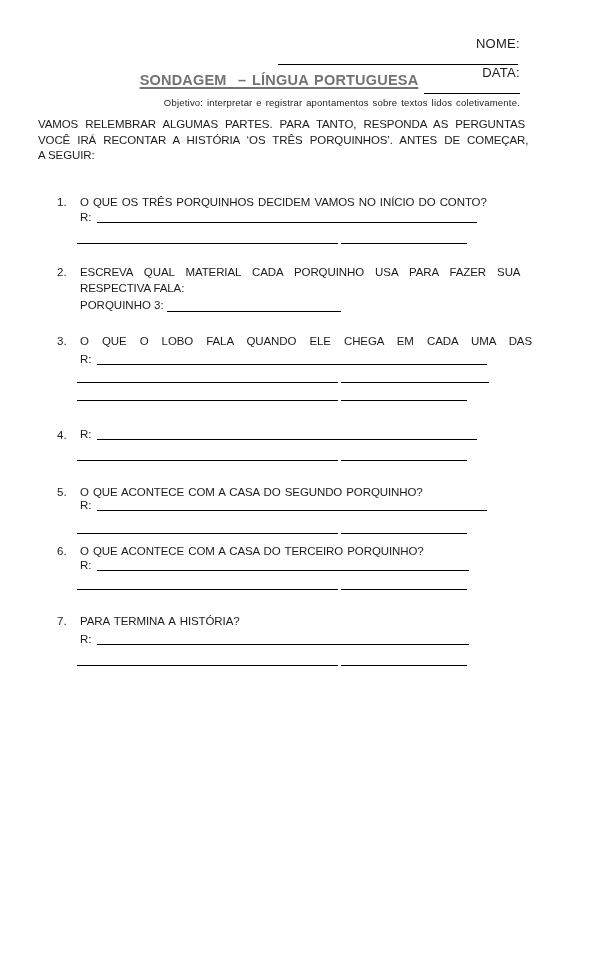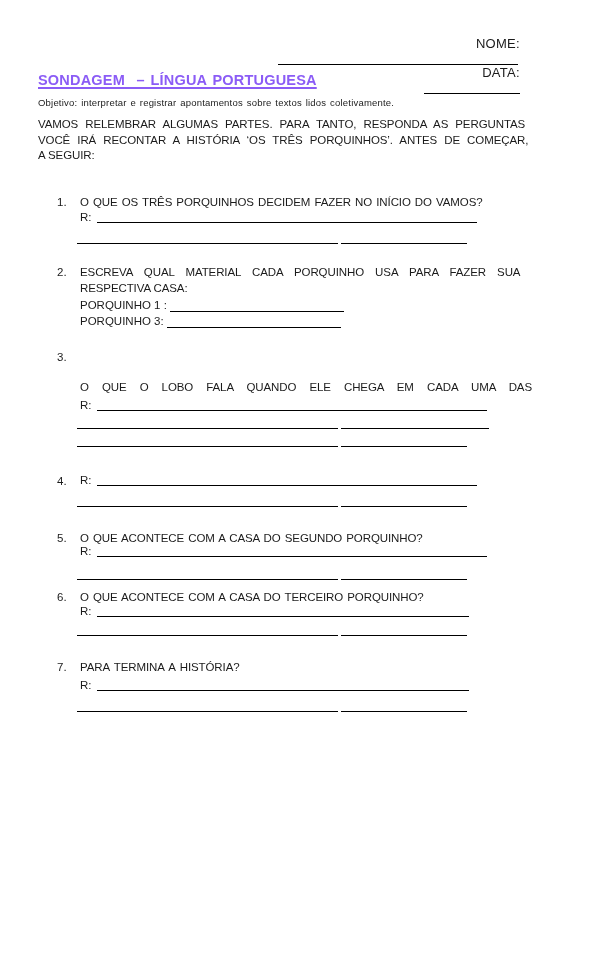--- a/index.html
+++ b/index.html
@@ -23,42 +23,44 @@
     height: 16px;
     flex-direction: column;
   }
   .hlabel { flex: none; white-space: pre; }
   .hline  { border-bottom: 1.3px solid #000; height: 14px; }
   .name-line { flex: none; width: 240px; margin-right: 2px; }
   .date-line { flex: none; width: 96px; }
   
   .title {
     margin-top: 20px;
+    text-align: center;
     font-size: 14.5px; font-weight: bold;
-    color: #8b5cf6;
+    color: #737373;
     text-decoration: underline;
     text-decoration-thickness: 1.5px;
     text-underline-offset: 2px;
     letter-spacing: 0.2px; word-spacing: 1.5px;
     white-space: pre;
   }
   
   .objective {
     margin-top: 8px;
     font-size: 9.5px; letter-spacing: 0.2px; word-spacing: 1px;
     line-height: 13px;
     white-space: nowrap;
+    text-align: right;
   }
   
   .intro { margin-top: 8px; font-size: 11.5px; }
   .intro .pline { line-height: 15.5px; white-space: nowrap; letter-spacing: -0.1px; }
   .ws4  { word-spacing: 4px; }
   .ws1  { word-spacing: 1px; }
   .ws8  { word-spacing: 8px; }
-  .ws10 { word-spacing: 10px; margin-top: 30px; }
+  .ws10 { word-spacing: 10px; }
   
   .questions { margin-top: 30px; font-size: 11.5px; }
   .q { display: flex; }
   .qnum  { flex: none; width: 42px; padding-left: 19px; line-height: 16px; }
   .qbody { flex: 1; min-width: 0; }
   .qline { line-height: 16px; white-space: nowrap; letter-spacing: -0.1px; }
   .rrow  { display: flex; align-items: flex-end; }
   .rlabel { flex: none; line-height: 12px; }
   .rline {
     flex: none; width: 380px; margin-left: 5px;
@@ -95,41 +97,37 @@
     <div class="pline ws4">VAMOS RELEMBRAR ALGUMAS PARTES. PARA TANTO, RESPONDA AS PERGUNTAS</div>
     <div class="pline ws4">VOCÊ IRÁ RECONTAR A HISTÓRIA ‘OS TRÊS PORQUINHOS’. ANTES DE COMEÇAR,</div>
     <div class="pline">A SEGUIR:</div>
   </div>
 
   <div class="questions">
 
     <div class="q" style="margin-bottom:20px;">
       <div class="qnum">1.</div>
       <div class="qbody">
-        <div class="qline ws1">O QUE OS TRÊS PORQUINHOS DECIDEM FAZER NO INÍCIO DO VAMOS?</div>
+        <div class="qline ws1">O QUE OS TRÊS PORQUINHOS DECIDEM VAMOS NO INÍCIO DO CONTO?</div>
         <div class="rrow" style="height:13px;">
           <span class="rlabel">R:</span>
           <span class="rline"></span>
         </div>
         <div class="brow" style="height:21px;">
           <span class="bseg bseg1"></span>
           <span class="bseg bseg2"></span>
         </div>
       </div>
     </div>
 
     <div class="q" style="margin-bottom:21px;">
       <div class="qnum">2.</div>
       <div class="qbody">
         <div class="qline ws8">ESCREVA QUAL MATERIAL CADA PORQUINHO USA PARA FAZER SUA</div>
-        <div class="qline">RESPECTIVA CASA:</div>
-        <div class="prow">
-          <span class="plabel">PORQUINHO 1 :</span>
-          <span class="pline2"></span>
-        </div>
+        <div class="qline">RESPECTIVA FALA:</div>
         <div class="prow">
           <span class="plabel">PORQUINHO 3:</span>
           <span class="pline2"></span>
         </div>
       </div>
     </div>
 
     <div class="q" style="margin-bottom:26px;">
       <div class="qnum">3.</div>
       <div class="qbody">

